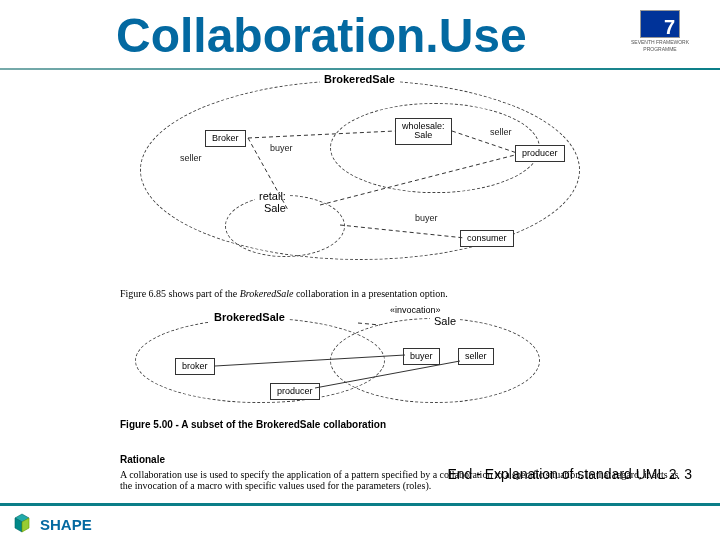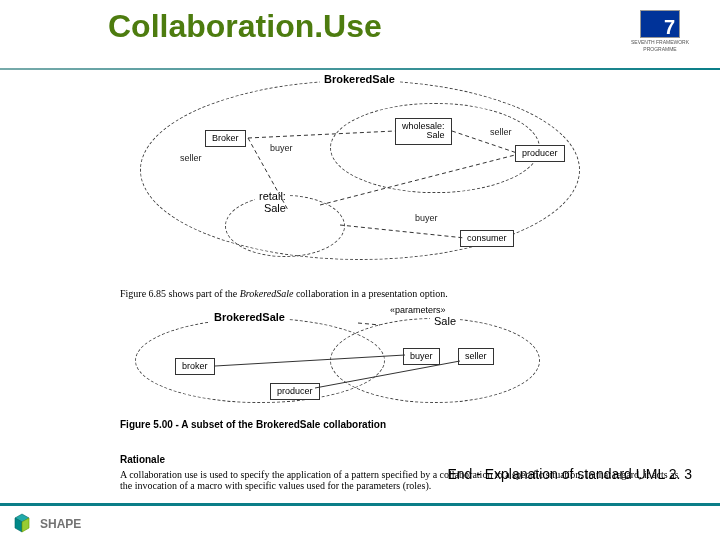--- a/index.html
+++ b/index.html
@@ -1,18 +1,18 @@
 <!DOCTYPE html>
 <html><head>
 <meta charset="utf-8">
 <style>
   * { box-sizing: border-box; margin: 0; padding: 0; }
   html, body { width: 720px; height: 540px; font-family: Arial, sans-serif; background: #fff; overflow: hidden; }
   .slide { position: relative; width: 720px; height: 540px; }
-  .title { position: absolute; top: 8px; left: 108px; font-size: 32px; font-weight: bold; color: #4d7c0f; }
+  .title { position: absolute; top: 8px; left: 116px; font-size: 48px; font-weight: bold; color: #0369a1; }
   .fp7-logo { position: absolute; top: 10px; right: 30px; width: 60px; height: 54px; }
   .fp7-flag { width: 40px; height: 28px; background: #003399; margin: 0 auto; position: relative; border: 1px solid #999; }
   .fp7-flag::after { content: "7"; position: absolute; right: 4px; bottom: -2px; color: #fff; font-size: 20px; font-weight: bold; }
   .fp7-cap { font-size: 5px; text-align: center; color: #555; line-height: 1; margin-top: 2px; }
   .sep { position: absolute; top: 68px; left: 0; width: 720px; height: 2px; background: linear-gradient(to right, #7aa 0%, #0a7e88 100%); }
   .content { position: absolute; top: 75px; left: 120px; width: 560px; height: 420px; }
   .diagram-area { position: relative; width: 540px; height: 205px; }
   .ellipse { position: absolute; border: 1px dashed #444; border-radius: 50%; }
   .big-el { left: 20px; top: 5px; width: 440px; height: 180px; }
   .small-el-1 { left: 105px; top: 120px; width: 120px; height: 62px; }
@@ -52,21 +52,21 @@
 
   <div class="sep"></div>
 
   <div class="content">
 
     <div class="diagram-area">
       <div class="ellipse big-el"></div>
       <div class="coll-name bn">BrokeredSale</div>
 
       <div class="ellipse small-el-2"></div>
-      <div class="box" style="left:275px; top:43px; white-space:pre;text-align:right;">wholesale:
+      <div class="box" style="left:275px; top:43px; white-space:pre;">wholesale:
 Sale</div>
 
       <div class="ellipse small-el-1"></div>
       <div class="coll-name cn1" style="font-weight:normal; white-space:pre;text-align:right;">retail:
 Sale</div>
 
       <div class="box" style="left:85px; top:55px;">Broker</div>
       <div class="box" style="left:395px; top:70px;">producer</div>
       <div class="box" style="left:340px; top:155px;">consumer</div>
 
@@ -86,21 +86,21 @@
 
     <p class="para">
       <span>Figure 6.85 shows part of the </span><span class="it">BrokeredSale</span><span> collaboration in a presentation option.</span>
     </p>
 
     <div class="diagram-area2">
       <div class="ellipse ell2a"></div>
       <div class="coll-name cn2a">BrokeredSale</div>
 
       <div class="ellipse ell2b"></div>
-      <div class="stereo">«parameters»</div>
+      <div class="stereo">«invocation»</div>
       <div class="coll-name cn2b">Sale</div>
 
       <div class="box" style="left:55px; top:55px;">broker</div>
       <div class="box" style="left:150px; top:80px;">producer</div>
       <div class="box" style="left:283px; top:45px;">buyer</div>
       <div class="box" style="left:338px; top:45px;">seller</div>
 
       <svg class="connectors" width="540" height="110">
         <line x1="95" y1="63" x2="285" y2="52" stroke="#333" stroke-width="1"></line>
         <line x1="195" y1="85" x2="340" y2="58" stroke="#333" stroke-width="1"></line>
@@ -116,15 +116,15 @@
   <div class="end-note">End - Explanation of standard UML 2. 3</div>
 
   <div class="footer-line"></div>
 
   <div class="shape-logo">
     <svg class="shape-cube" viewBox="0 0 28 24">
       <polygon points="7,6 14,2 21,6 14,10" fill="#2aa" stroke="#066" stroke-width="0.6"></polygon>
       <polygon points="7,6 14,10 14,20 7,16" fill="#088" stroke="#066" stroke-width="0.6"></polygon>
       <polygon points="21,6 14,10 14,20 21,16" fill="#9c3" stroke="#690" stroke-width="0.6"></polygon>
     </svg>
-    <span style="font-size:12px; font-weight:bold; color:#737373;">SHAPE</span>
+    <span style="font-size:15px; font-weight:bold; color:#0369a1;">SHAPE</span>
   </div>
 </div>
 
 </body></html>

